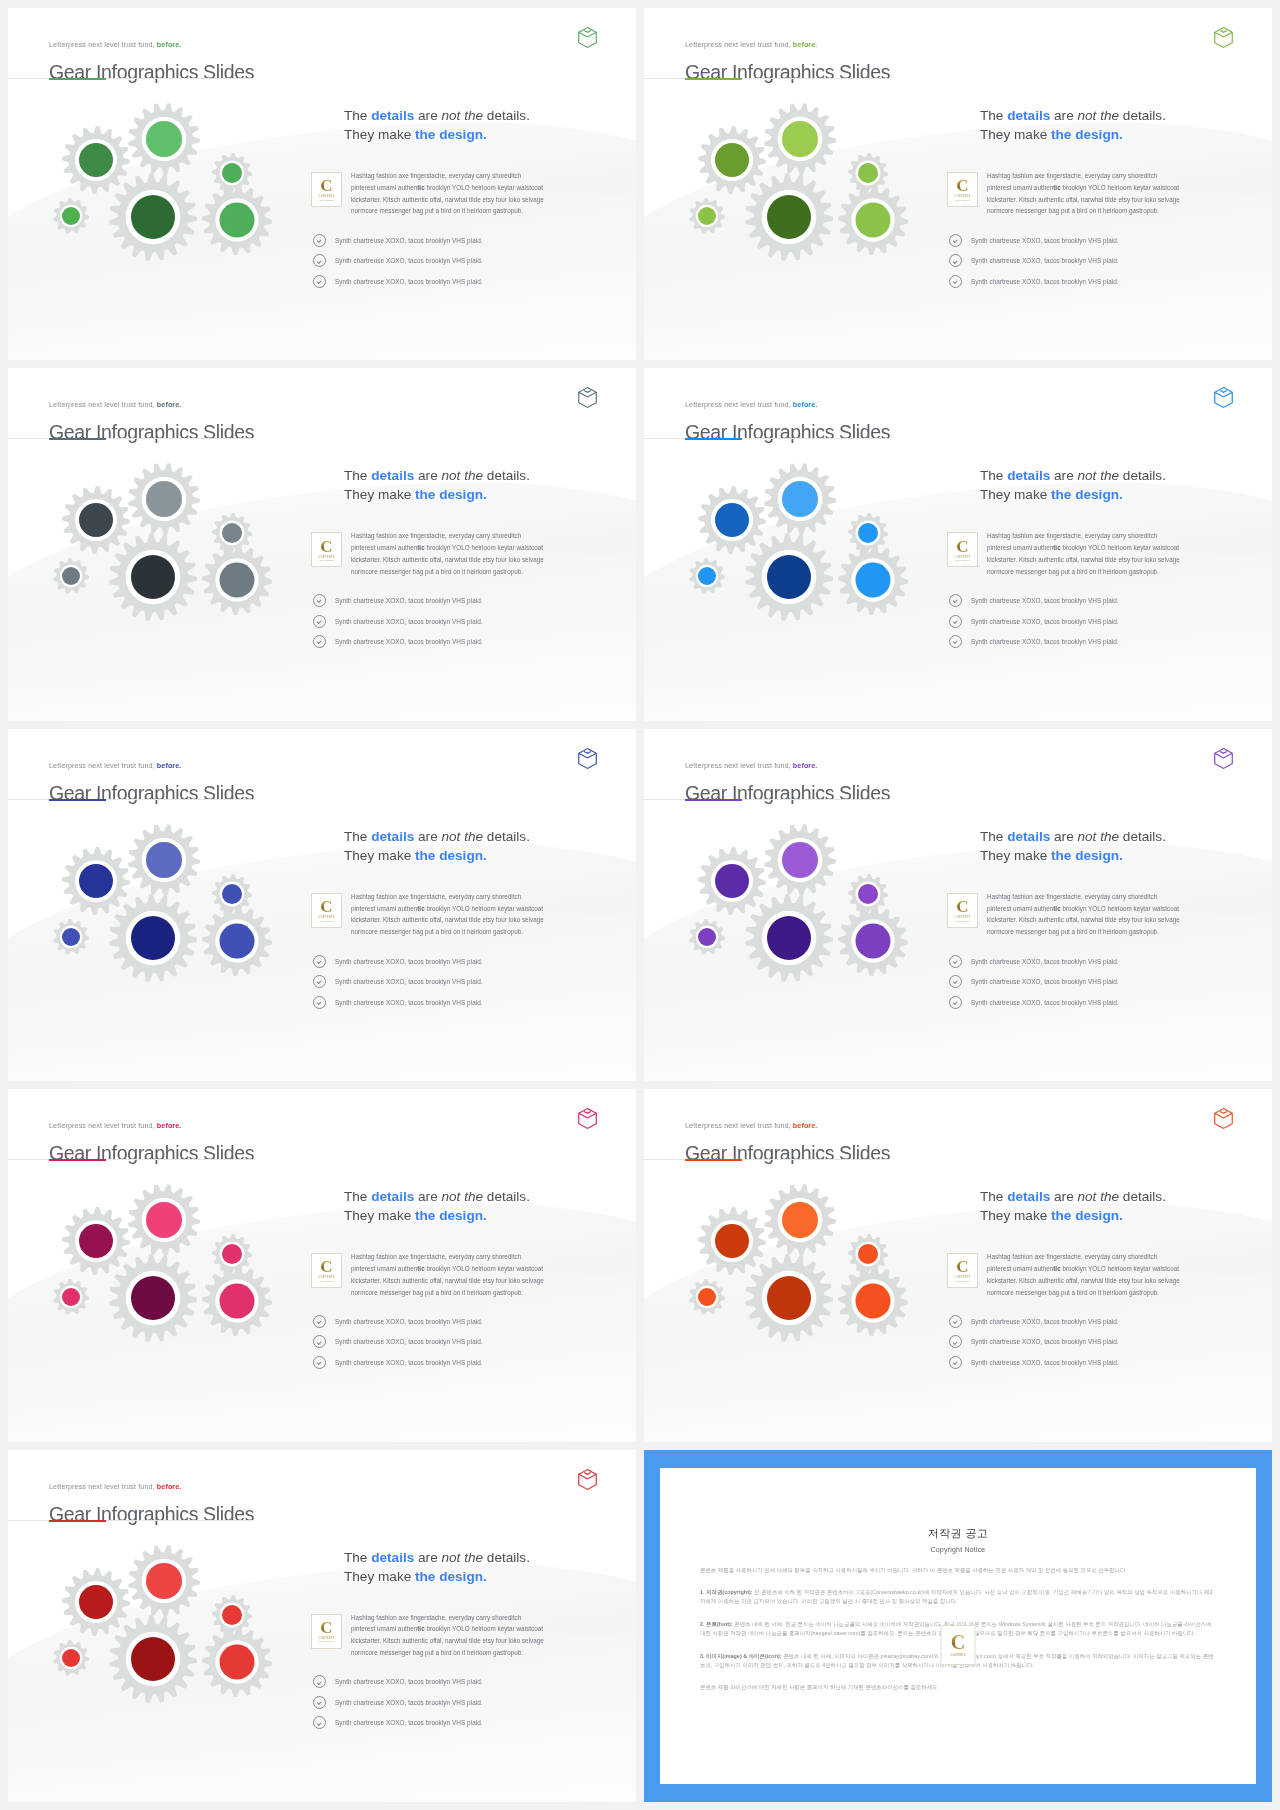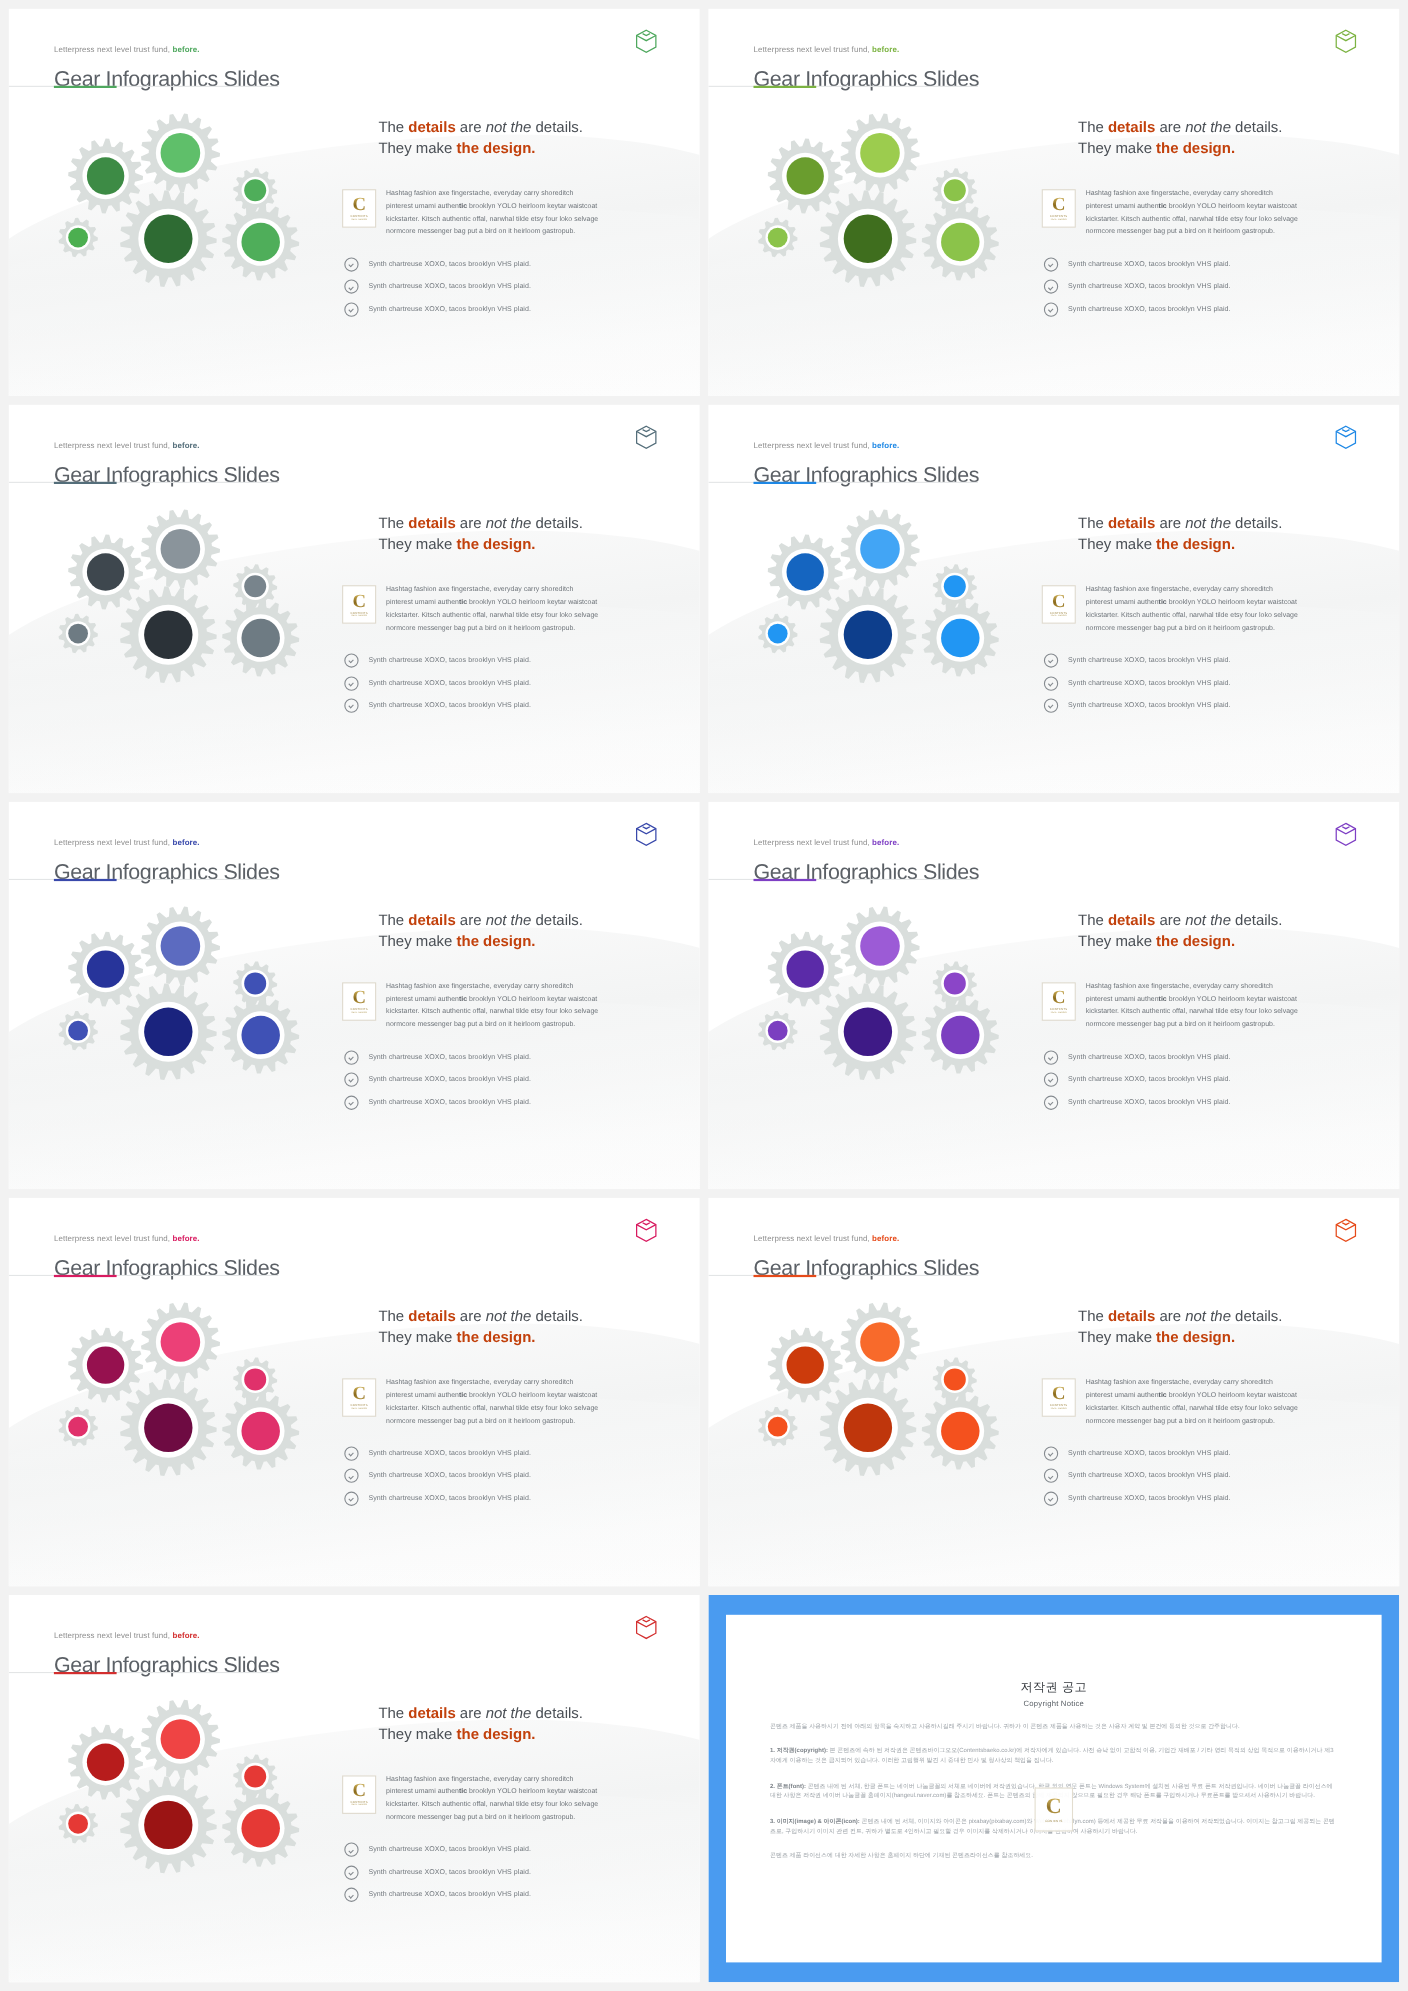--- a/index.html
+++ b/index.html
@@ -17,21 +17,21 @@
   
   .kicker{position:absolute;left:41px;top:32px;font-size:7.2px;color:#8d8d8d;letter-spacing:.1px;white-space:nowrap;}
   .kicker b{font-weight:400;}
   .kicker .hl{font-weight:700;}
   .title{position:absolute;left:41px;top:41px;font-size:19.5px;color:#5b6066;font-weight:400;letter-spacing:-.35px;white-space:nowrap;margin-top:12px;}
   .rule{position:absolute;left:0px;top:70px;width:245px;height:1px;background:#e3e5e6;}
   .rule i{position:absolute;left:41px;top:0;width:57px;height:2px;display:block;}
   .logo{position:absolute;right:38px;top:18px;width:21px;height:23px;}
   
   .headline{position:absolute;left:336px;top:98px;font-size:13.6px;line-height:19px;color:#4a4f55;font-weight:300;white-space:nowrap;}
-  .headline b{font-weight:700;color:#c2410c;}
+  .headline b{font-weight:700;color:#3b82f6;}
   .headline i{font-style:italic;font-weight:400;}
   .bodyrow{position:absolute;left:303px;top:162px;width:256px;display:flex;gap:9px;}
   .cbox{width:29px;height:33px;flex:0 0 29px;border:1px solid #ded9cd;background:#fff;
         display:flex;flex-direction:column;align-items:center;justify-content:center;margin-top:2px;}
   .cbox .cglyph{font-family:"Liberation Serif",serif;font-weight:700;font-size:17px;line-height:16px;
         background:linear-gradient(180deg,#d9bb60,#8a6a1d 55%,#c9a94e);-webkit-background-clip:text;
         background-clip:text;color:transparent;}
   .cbox .ctxt{font-size:2.6px;color:#a48c4c;letter-spacing:.2px;margin-top:1px;}
   .cbox .ctxt2{font-size:2.1px;color:#bca970;margin-top:.5px;}
   .bodytext{font-size:6.3px;line-height:11.8px;color:#6e747a;letter-spacing:.02px;}

